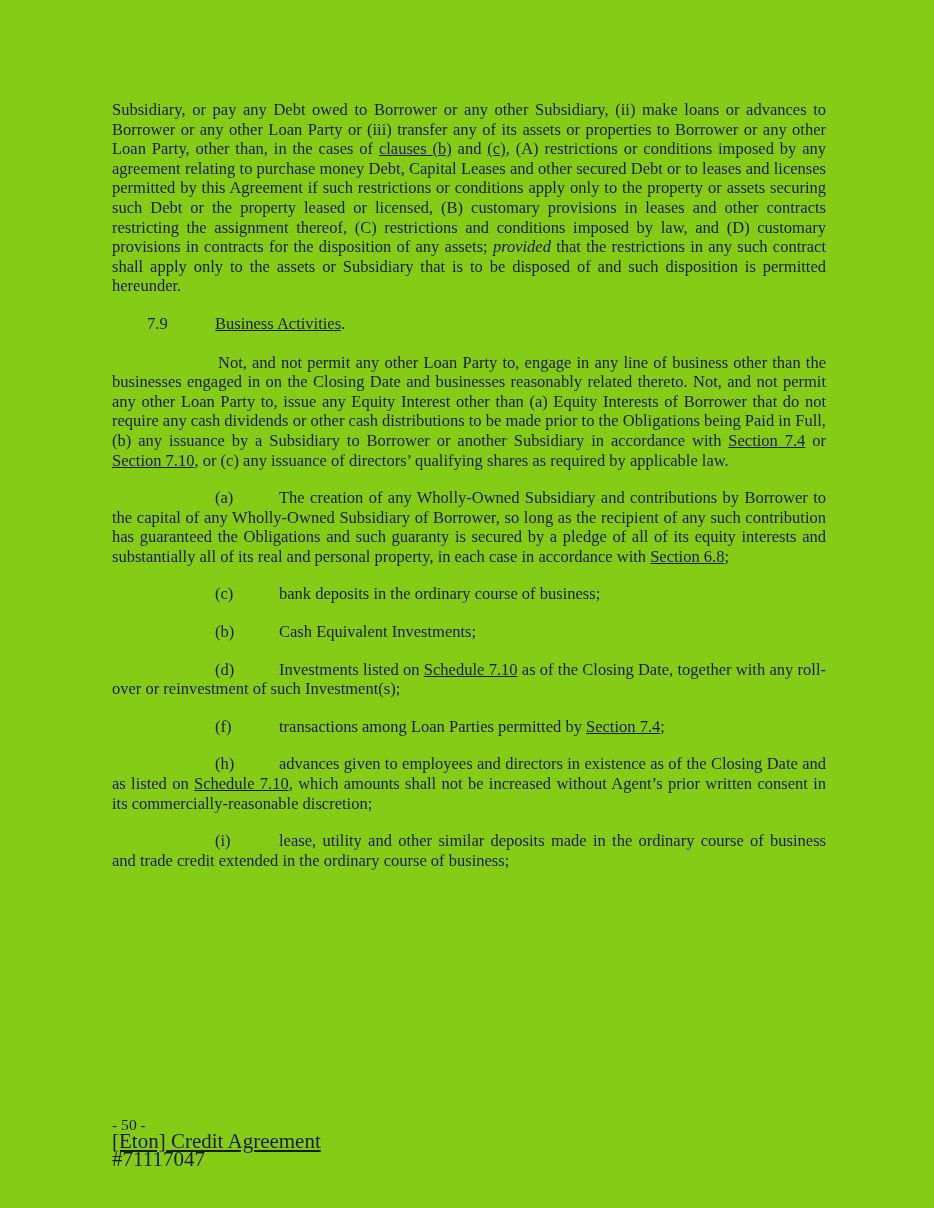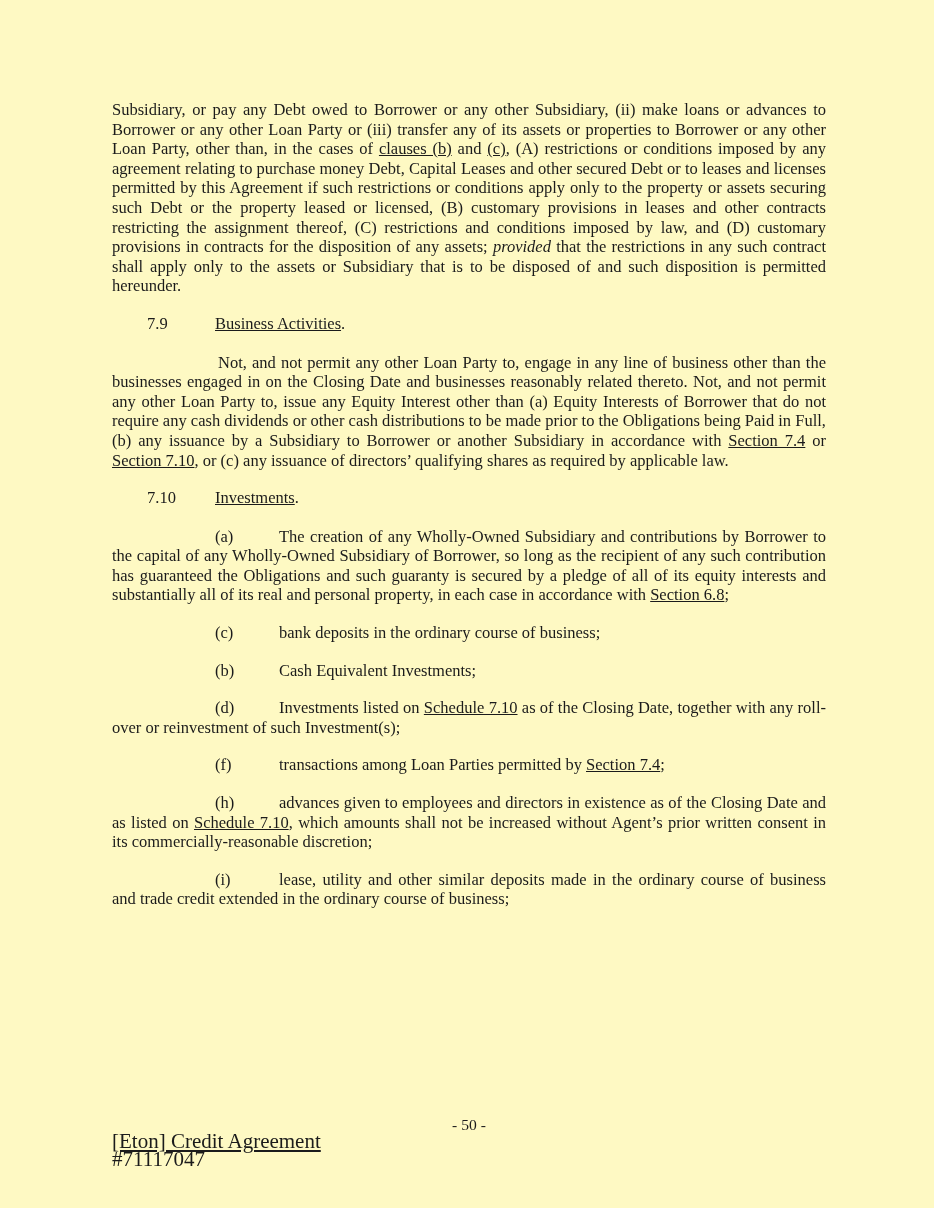--- a/index.html
+++ b/index.html
@@ -8,21 +8,21 @@
     padding: 0;
     background: #ffffff;
     width: 934px;
     height: 1208px;
     overflow: hidden;
   }
   .page {
     position: relative;
     width: 934px;
     height: 1208px;
-    background: #fef9c3;
+    background: #84cc16;
     font-family: "Liberation Serif", "DejaVu Serif", serif;
     color: #1b1b1b;
   }
   .content {
     position: absolute;
     left: 112px;
     top: 100px;
     width: 714px;
     font-size: 16.5px;
     line-height: 19.6px;
@@ -43,41 +43,40 @@
     width: 64px;
     text-indent: 0;
   }
   .u { text-decoration: underline; }
   .i { font-style: italic; }
   .page-number {
     position: absolute;
     left: 112px;
     top: 1116px;
     width: 714px;
-    text-align: center;
+    text-align: left;
     font-size: 15.6px;
     line-height: 17px;
   }
   .footer {
     position: absolute;
     left: 112px;
     top: 1133px;
     font-size: 21px;
     line-height: 17.5px;
   }
 </style>
 </head>
 <body>
 
 <div class="page">
   <div class="content" id="doc-content">
       <p class="block p-noindent"><span>Subsidiary, or pay any Debt owed to Borrower or any other Subsidiary, (ii) make loans or advances to Borrower or any other Loan Party or (iii) transfer any of its assets or properties to Borrower or any other Loan Party, other than, in the cases of </span><span class="u">clauses (b)</span><span> and </span><span class="u">(c)</span><span>, (A) restrictions or conditions imposed by any agreement relating to purchase money Debt, Capital Leases and other secured Debt or to leases and licenses permitted by this Agreement if such restrictions or conditions apply only to the property or assets securing such Debt or the property leased or licensed, (B) customary provisions in leases and other contracts restricting the assignment thereof, (C) restrictions and conditions imposed by law, and (D) customary provisions in contracts for the disposition of any assets; </span><span class="i">provided</span><span> that the restrictions in any such contract shall apply only to the assets or Subsidiary that is to be disposed of and such disposition is permitted hereunder.</span></p>
       <p class="block heading"><span class="num">7.9</span><span class="u">Business Activities</span><span>.</span></p>
       <p class="block p-indent"><span>Not, and not permit any other Loan Party to, engage in any line of business other than the businesses engaged in on the Closing Date and businesses reasonably related thereto.  Not, and not permit any other Loan Party to, issue any Equity Interest other than (a) Equity Interests of Borrower that do not require any cash dividends or other cash distributions to be made prior to the Obligations being Paid in Full, (b) any issuance by a Subsidiary to Borrower or another Subsidiary in accordance with </span><span class="u">Section 7.4</span><span> or </span><span class="u">Section 7.10</span><span>, or (c) any issuance of directors’ qualifying shares as required by applicable law.</span></p>
-      <p class="block heading"><span class="num">7.10</span><span class="u">Investments</span><span>.</span></p>
       <p class="block item"><span class="label">(a)</span><span>The creation of any Wholly-Owned Subsidiary and contributions by Borrower to the capital of any Wholly-Owned Subsidiary of Borrower, so long as the recipient of any such contribution has guaranteed the Obligations and such guaranty is secured by a pledge of all of its equity interests and substantially all of its real and personal property, in each case in accordance with </span><span class="u">Section 6.8</span><span>;</span></p>
       <p class="block item"><span class="label">(c)</span><span>bank deposits in the ordinary course of business;</span></p>
       <p class="block item"><span class="label">(b)</span><span>Cash Equivalent Investments;</span></p>
       <p class="block item"><span class="label">(d)</span><span>Investments listed on </span><span class="u">Schedule 7.10</span><span> as of the Closing Date, together with any roll-over or reinvestment of such Investment(s);</span></p>
       <p class="block item"><span class="label">(f)</span><span>transactions among Loan Parties permitted by </span><span class="u">Section 7.4</span><span>;</span></p>
       <p class="block item"><span class="label">(h)</span><span>advances given to employees and directors in existence as of the Closing Date and as listed on </span><span class="u">Schedule 7.10</span><span>, which amounts shall not be increased without Agent’s prior written consent in its commercially-reasonable discretion;</span></p>
       <p class="block item"><span class="label">(i)</span><span>lease, utility and other similar deposits made in the ordinary course of business and trade credit extended in the ordinary course of business;</span></p>
     </div>
 
   <div class="page-number">- 50 -</div>

